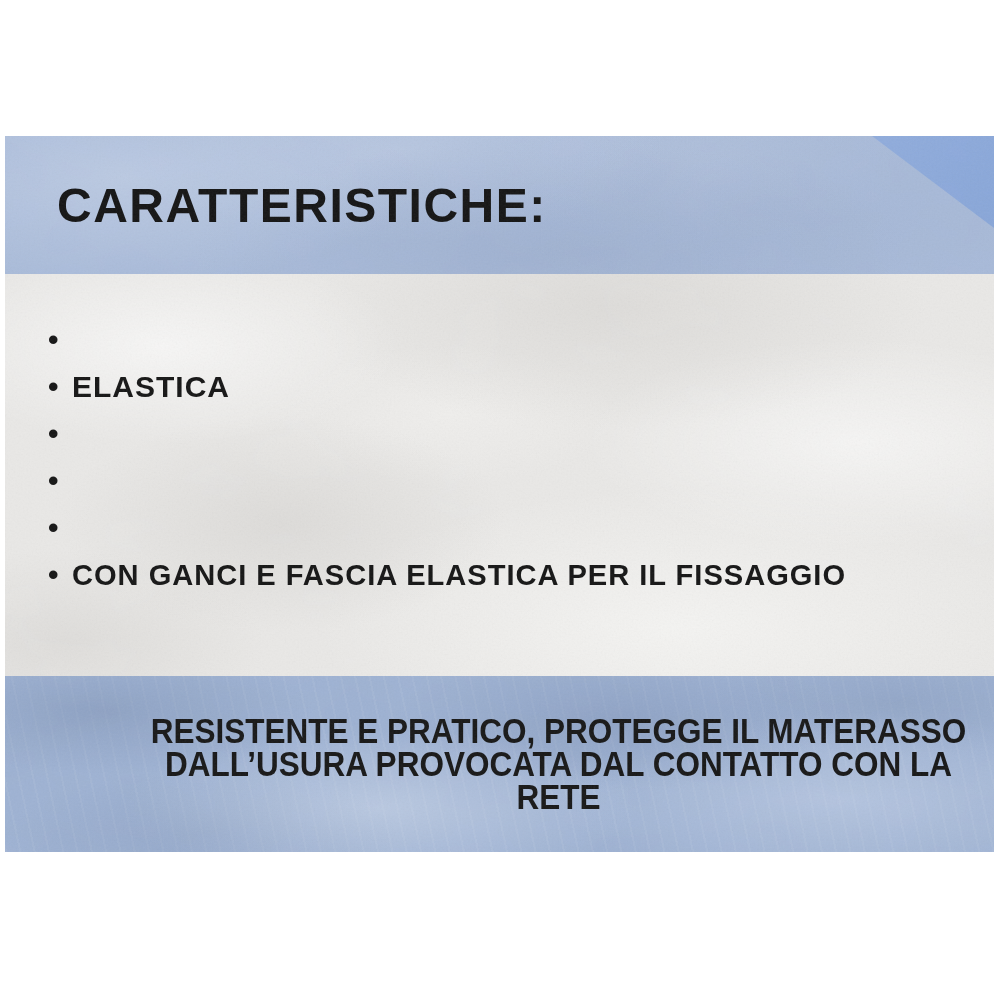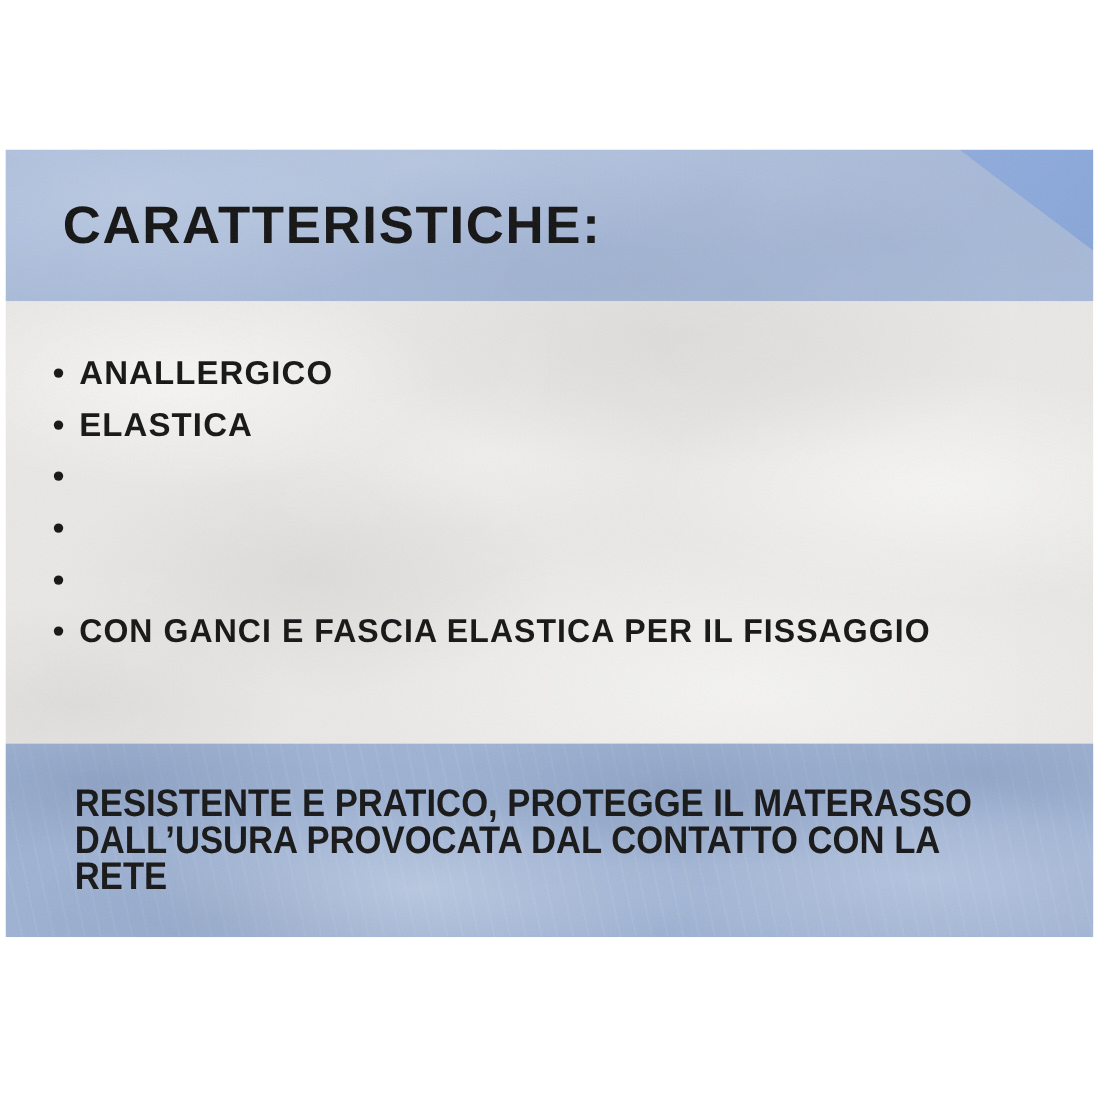--- a/index.html
+++ b/index.html
@@ -109,20 +109,21 @@
     height: 176px;
     background-color: #9db1d2;
     background-image:
       radial-gradient(ellipse 300px 90px at 10% 20%, rgba(126,146,180,0.5), transparent 70%),
       radial-gradient(ellipse 360px 110px at 38% 75%, rgba(224,232,246,0.4), transparent 72%),
       radial-gradient(ellipse 320px 100px at 62% 25%, rgba(122,142,178,0.45), transparent 70%),
       radial-gradient(ellipse 400px 120px at 85% 70%, rgba(210,221,240,0.4), transparent 72%),
       radial-gradient(ellipse 260px 80px at 90% 15%,  rgba(131,151,185,0.45), transparent 70%),
       radial-gradient(ellipse 280px 90px at 20% 90%,  rgba(132,152,186,0.4), transparent 70%),
       repeating-linear-gradient(78deg, rgba(255,255,255,0.05) 0 2px, transparent 2px 14px);
+    text-align: center;
   }
   .footer-text {
     padding: 38px 0 0 70px;
     font-size: 35px;
     font-weight: bold;
     line-height: 33px;
     color: #161616;
     transform: scaleX(0.9);
     transform-origin: left top;
     width: 1090px;
@@ -145,21 +146,20 @@
 
     <div class="header-band">
       <div class="corner-patch"></div>
       <div class="title">CARATTERISTICHE:</div>
     </div>
 
     <div class="middle">
       <ul class="feature-list">
         <li class="feature-item">
           <span class="bullet-dot">•</span>
-          <span class="feature-text">ANALLERGICO</span>
         </li>
         <li class="feature-item">
           <span class="bullet-dot">•</span>
           <span class="feature-text">ELASTICA</span>
         </li>
         <li class="feature-item">
           <span class="bullet-dot">•</span>
         </li>
         <li class="feature-item">
           <span class="bullet-dot">•</span>

